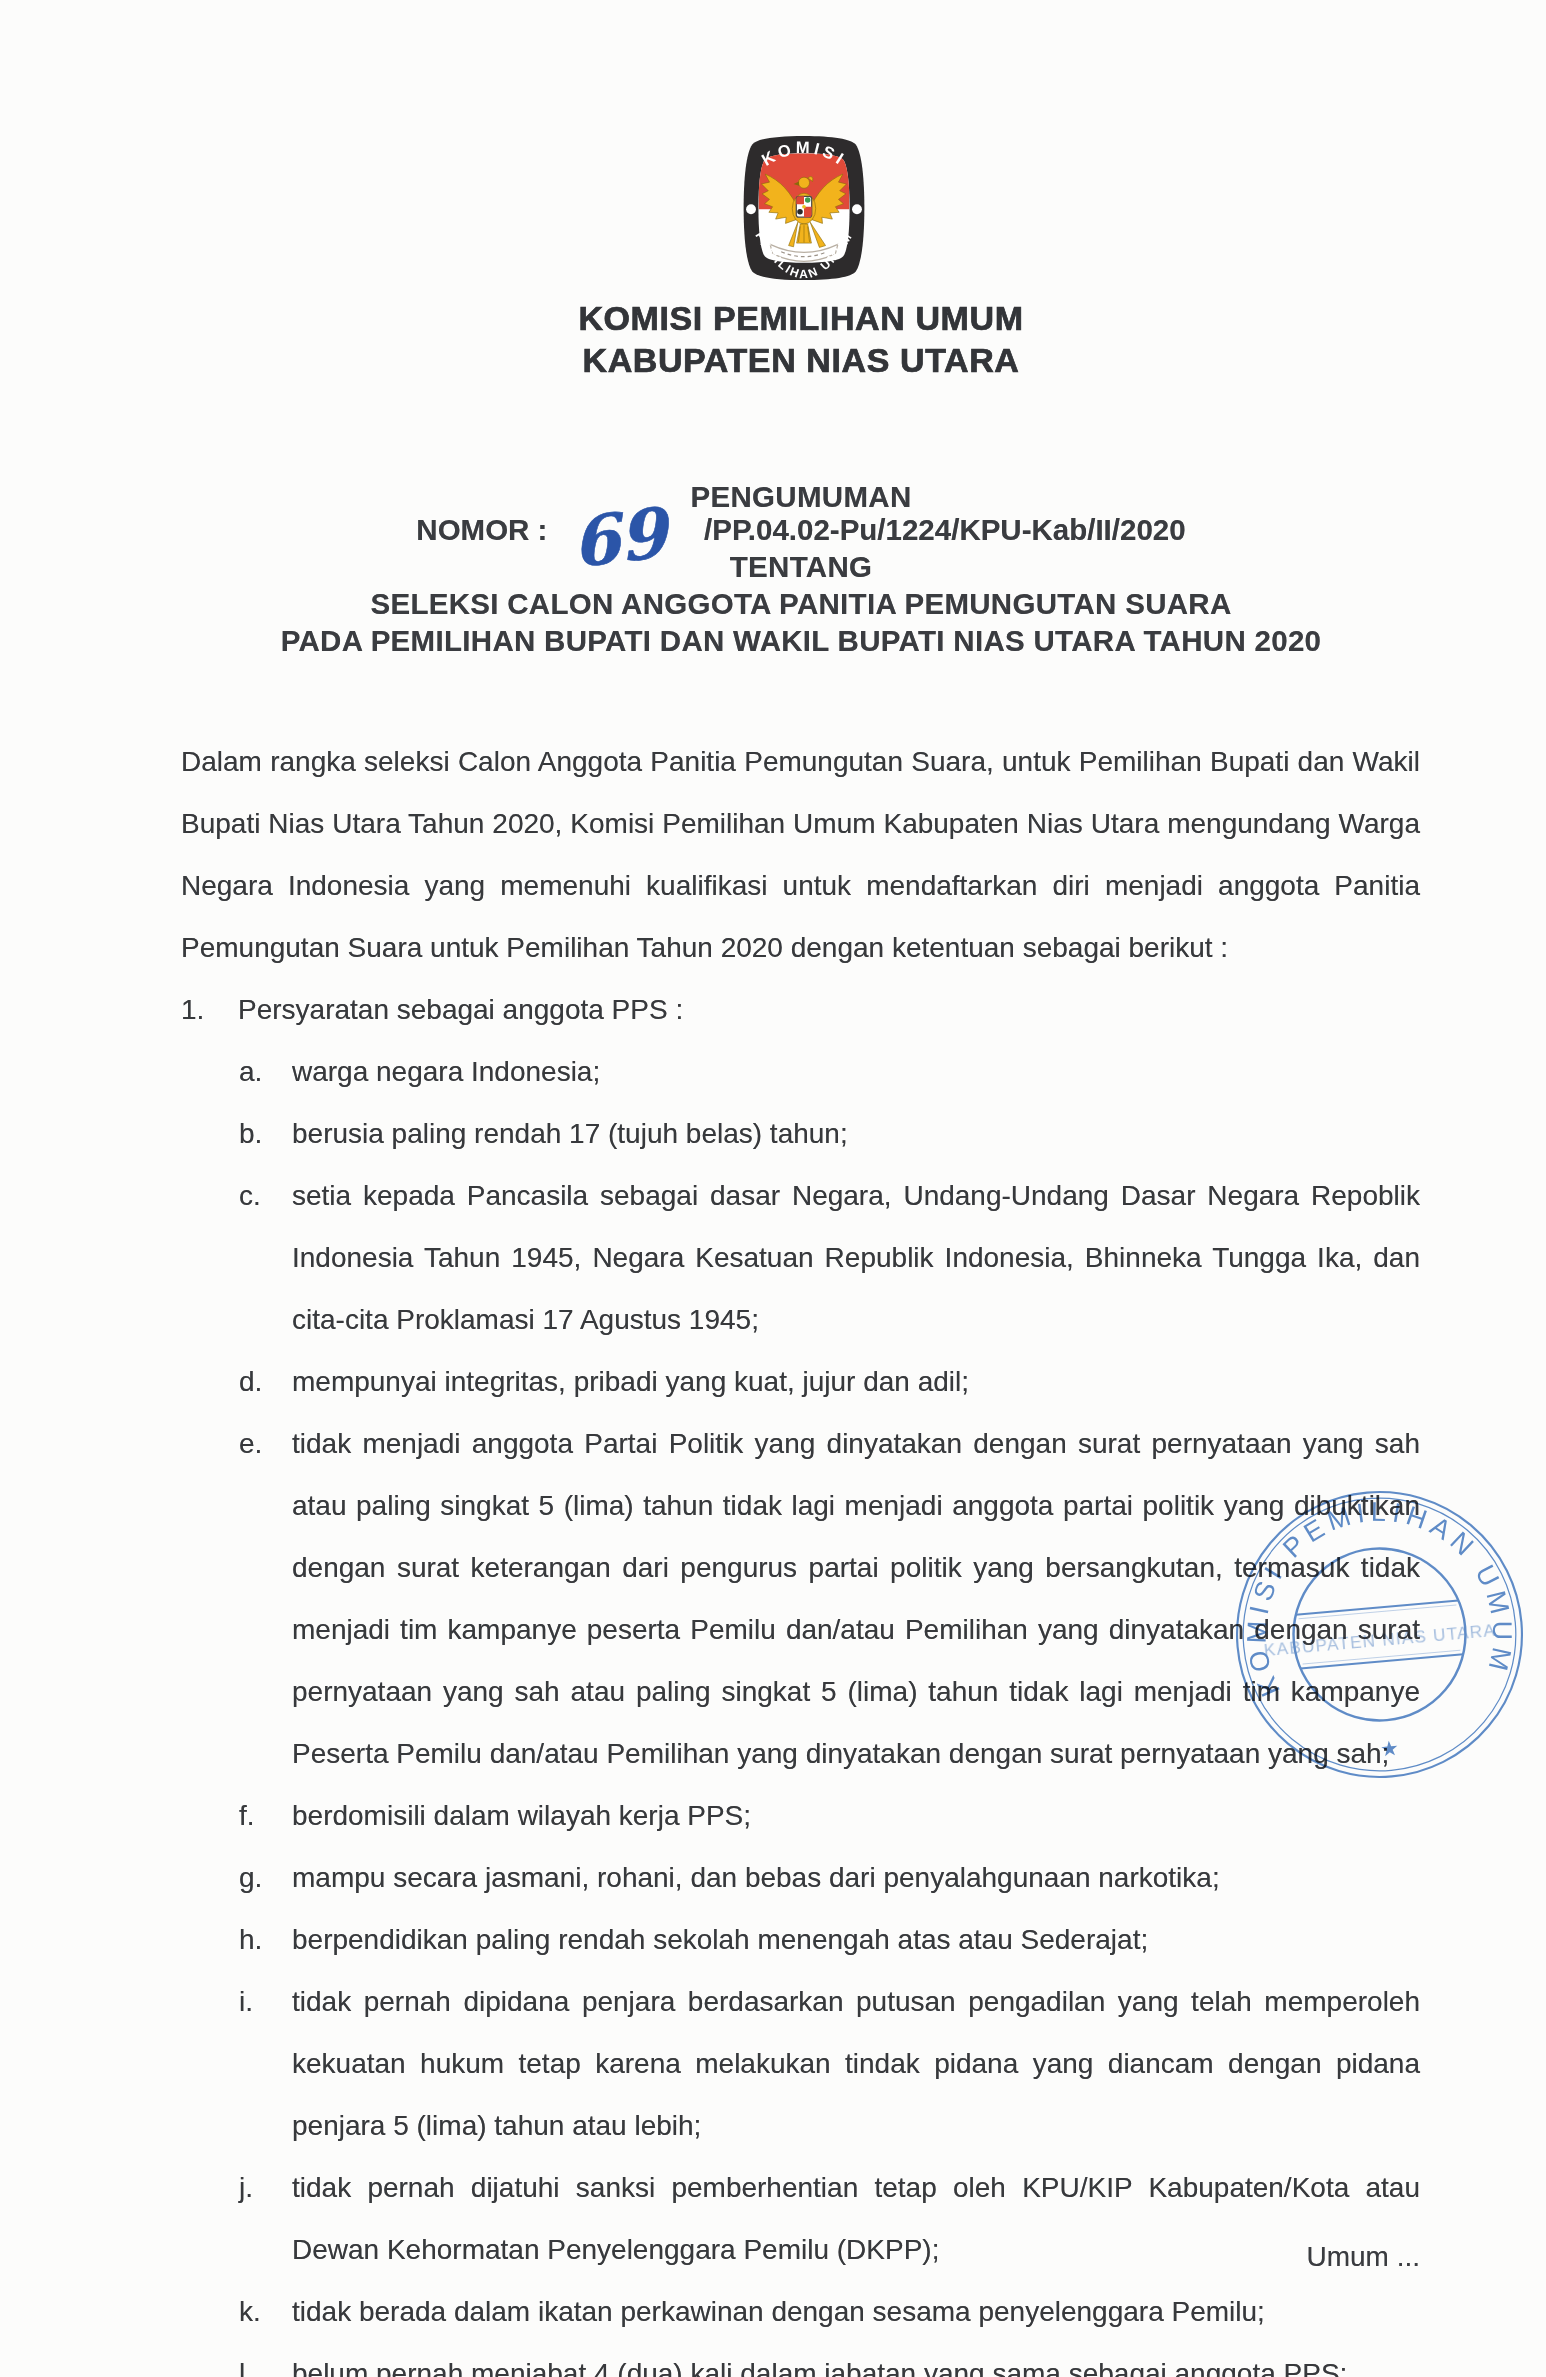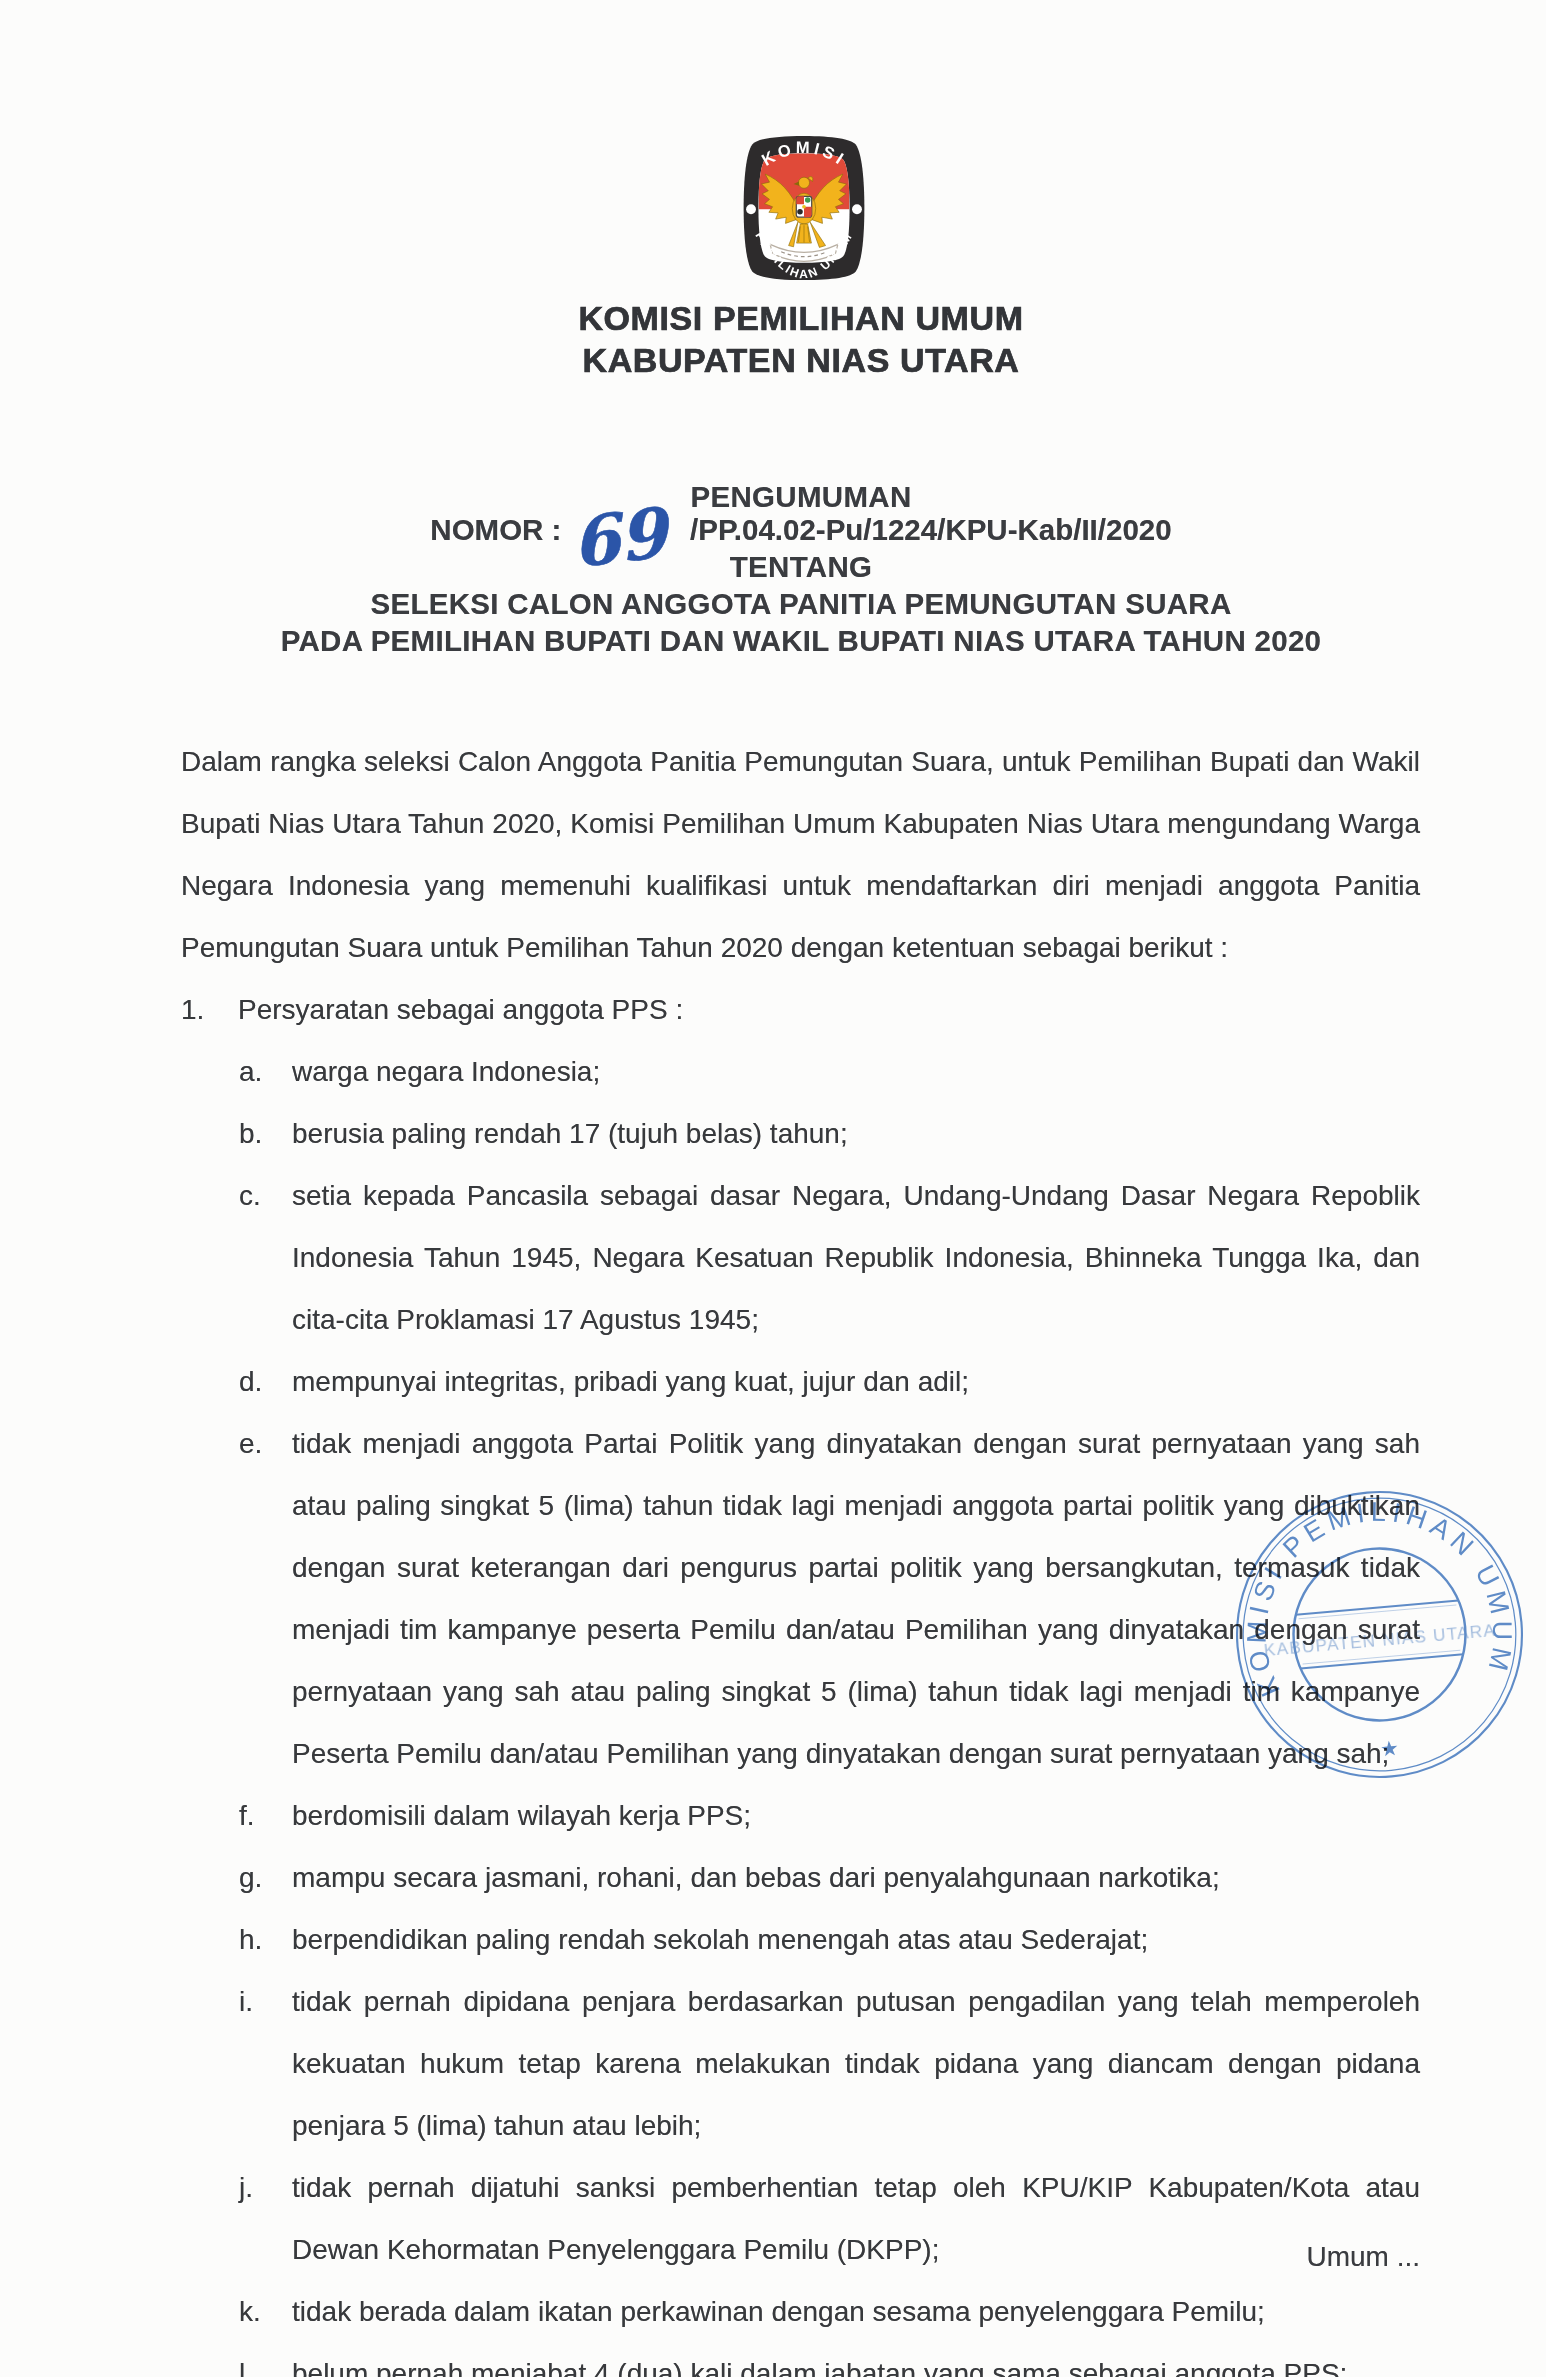--- a/index.html
+++ b/index.html
@@ -27,21 +27,21 @@
   .title-line {
     position:absolute; left:55px; width:1492px; text-align:center;
     font-size:29.5px; font-weight:bold; color:#3a3c40; letter-spacing:0.3px;
   }
   .t-heading  { top:480px; }
   .t-tentang  { top:550px; }
   .t-subject1 { top:587px; }
   .t-subject2 { top:624px; }
   .nomor-row {
     position:absolute; left:55px; top:513px; width:1492px;
-    display:flex; justify-content:center; align-items:flex-start; gap:17px;
+    display:flex; justify-content:center; align-items:flex-start; gap:31px;
     font-size:29.5px; font-weight:bold; color:#3a3c40;
   }
   .hand {
     font-family:"DejaVu Serif", serif; font-style:italic; font-weight:bold;
     font-size:68px; line-height:.85; color:#2b55a8;
     transform:rotate(-7deg) skewX(-5deg);
     margin-top:-3.7px; text-shadow:none; -webkit-text-stroke:0.6px #2b55a8;
   }
 
   

